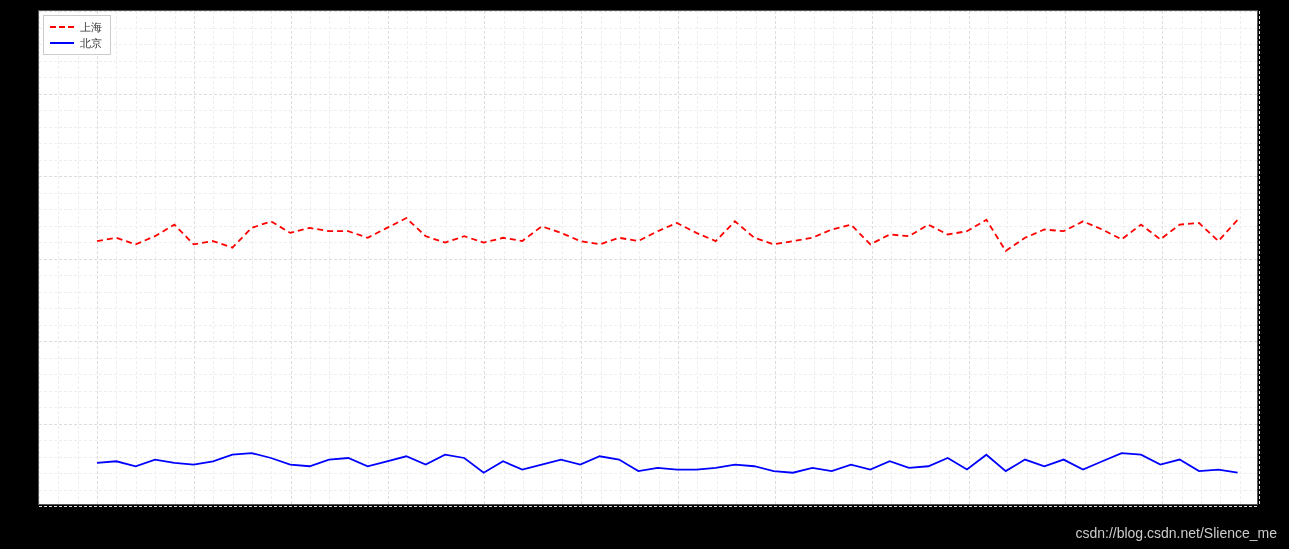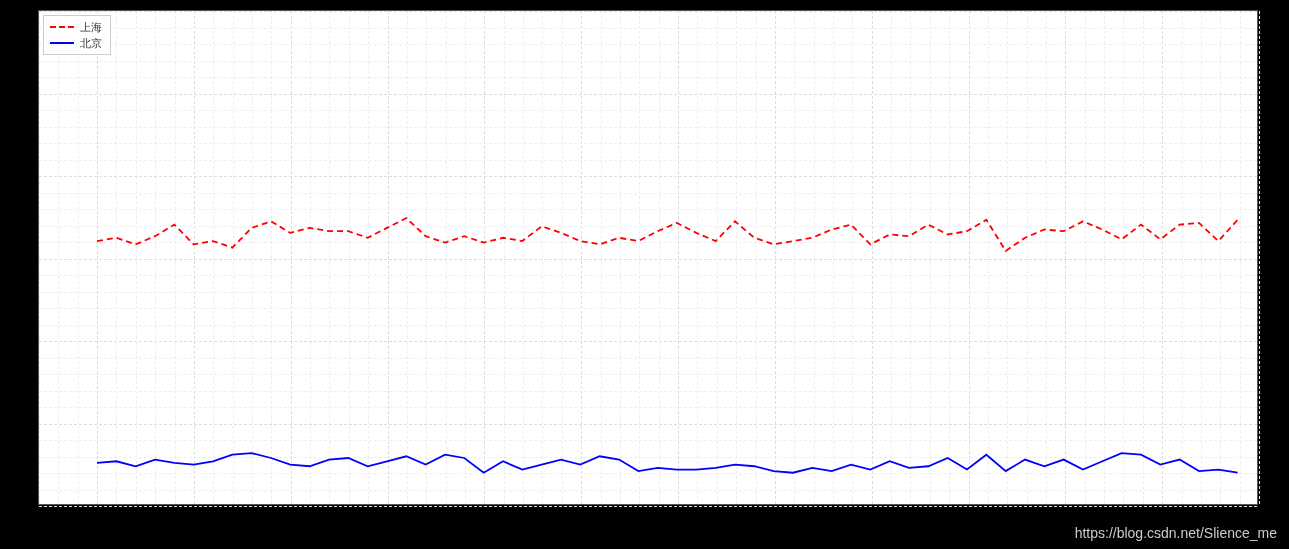--- a/index.html
+++ b/index.html
@@ -181,13 +181,13 @@
       <div class="legend-swatch dashed"></div>
       <span class="legend-label">上海</span>
     </div>
     <div class="legend-row">
       <div class="legend-swatch solid"></div>
       <span class="legend-label">北京</span>
     </div>
   </div>
 </div>
 
-<div class="watermark">https://blog.csdn.net/Slience_me</div>
+<div class="watermark">csdn://blog.csdn.net/Slience_me</div>
 
 </body></html>

